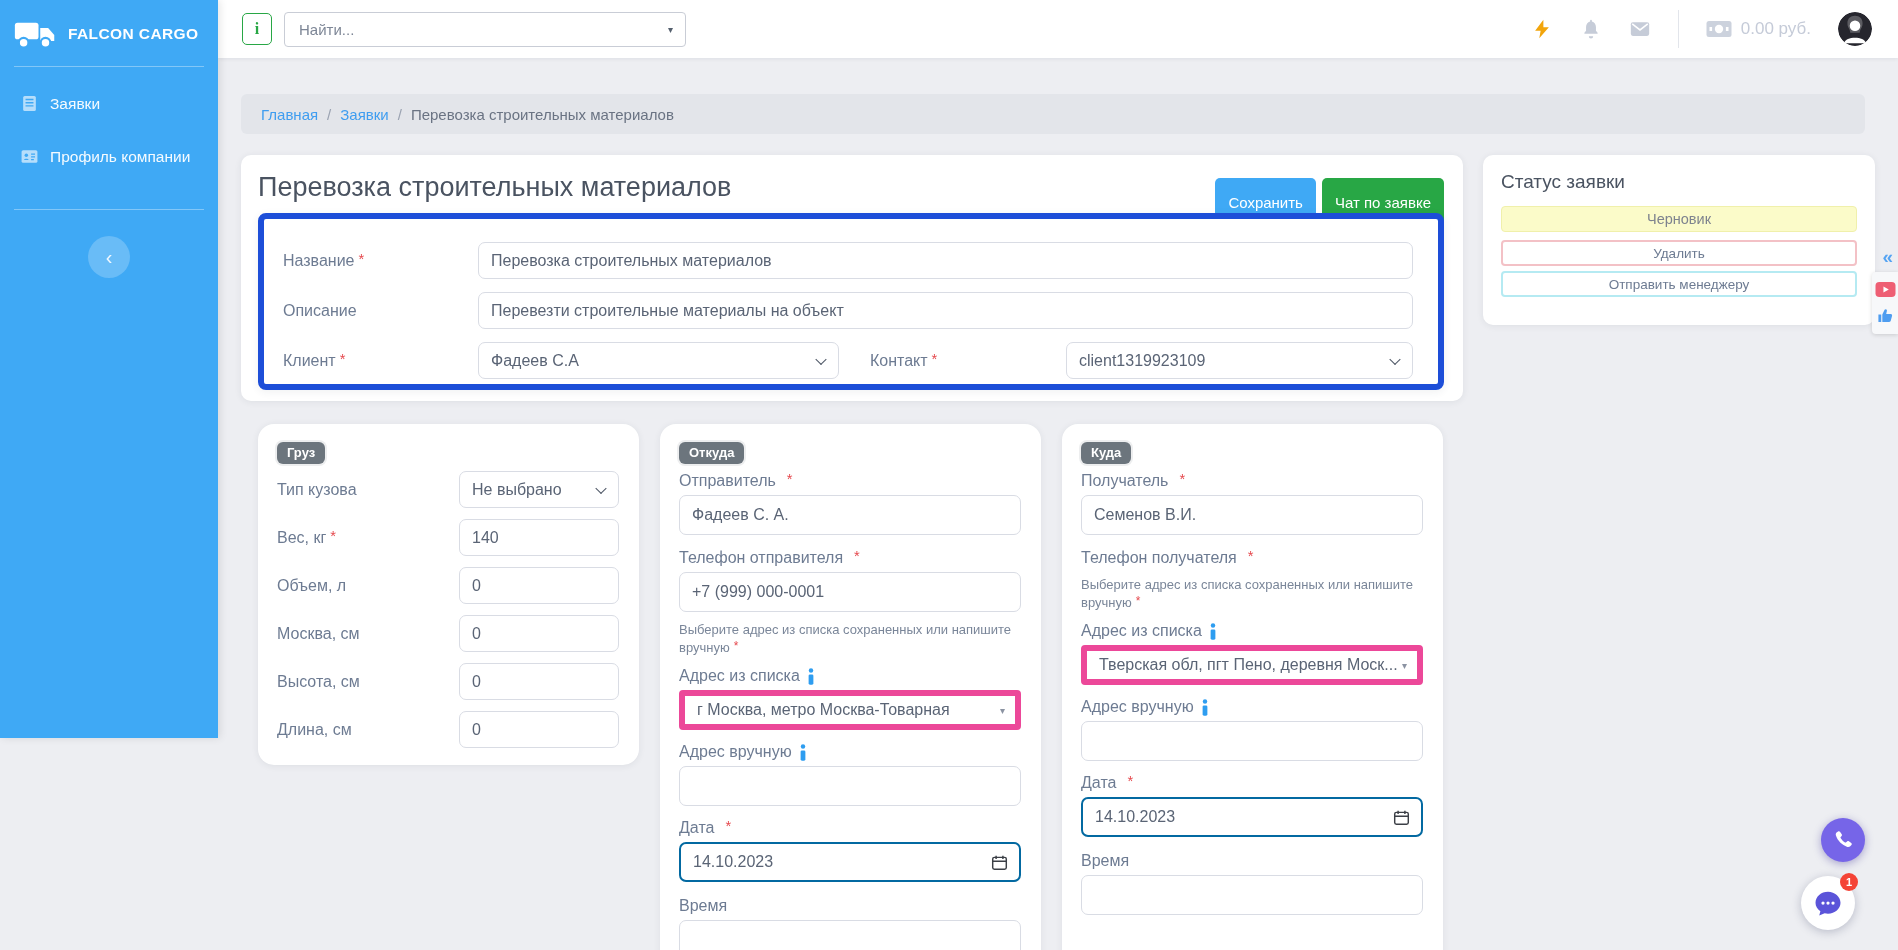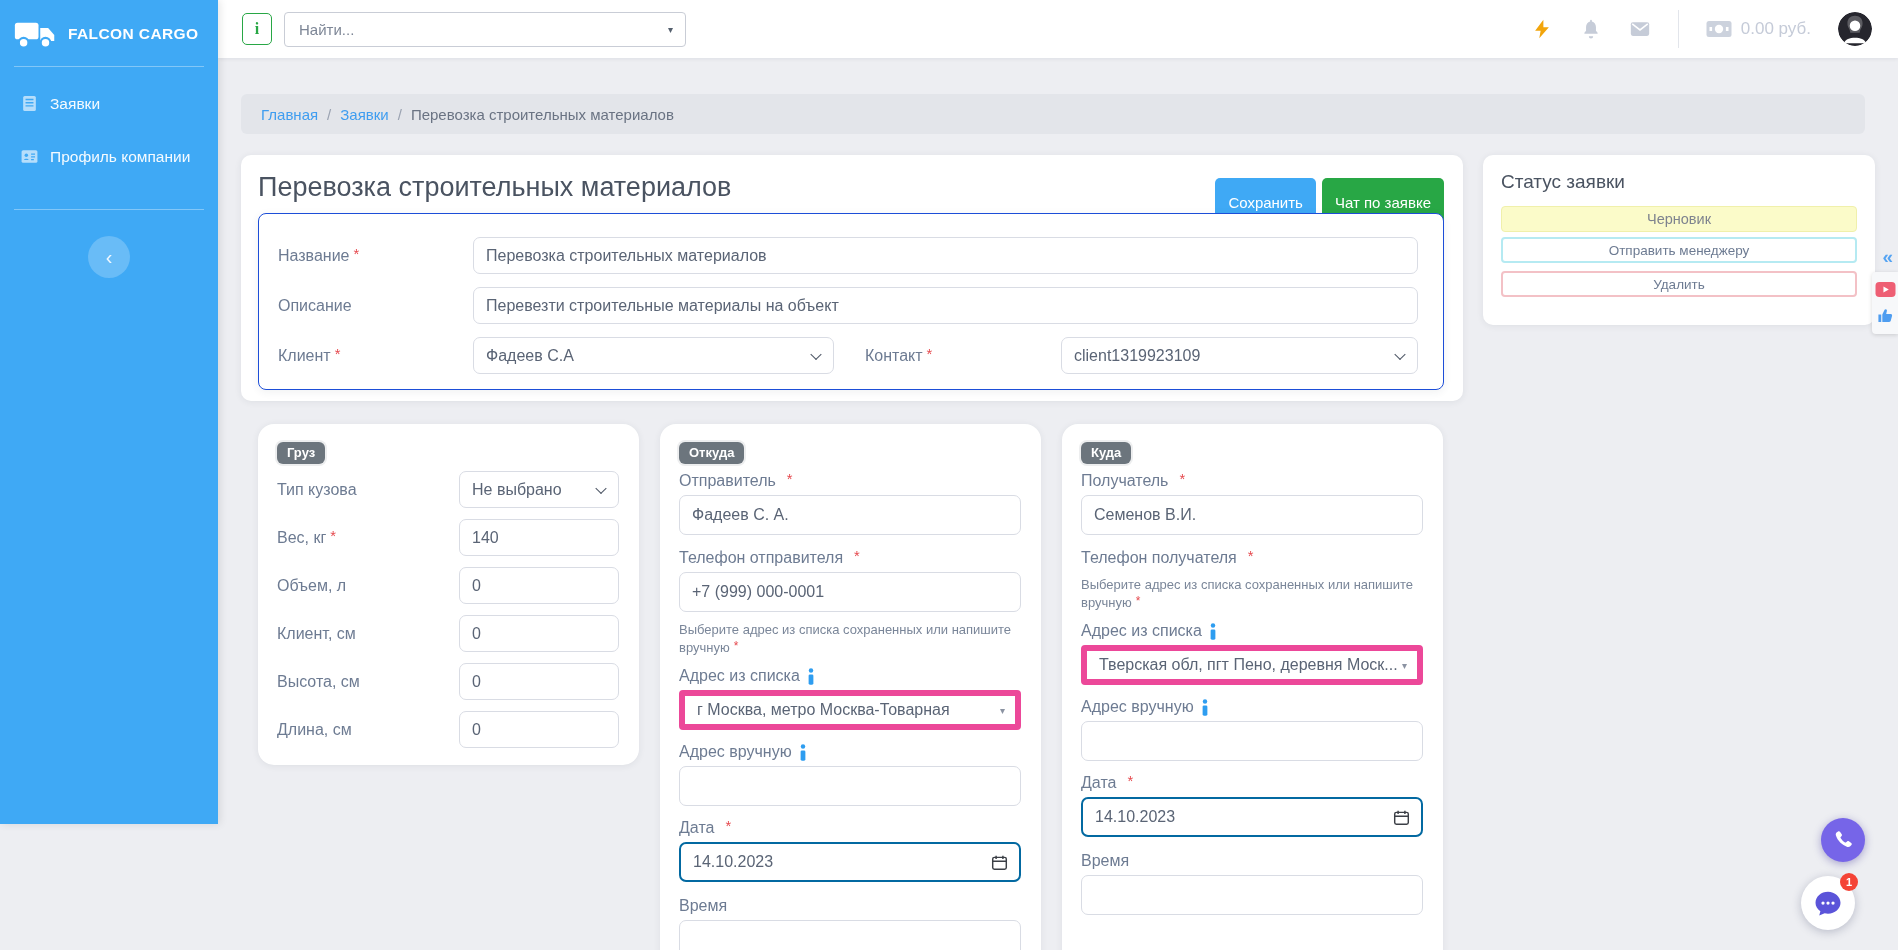--- a/index.html
+++ b/index.html
@@ -1,20 +1,20 @@
 <!DOCTYPE html>
 <html><head>
 <meta charset="utf-8">
 <style>
   * { margin:0; padding:0; box-sizing:border-box; }
   html,body { width:1898px; height:950px; overflow:hidden; font-family:"Liberation Sans","DejaVu Sans",sans-serif; background:#edeef2; }
   .abs { position:absolute; }
 
   
-  #sidebar { left:0; top:0; width:218px; height:824px; background:#3fa9f5; box-shadow:2px 0 8px rgba(0,0,0,.10); z-index:5; }
+  #sidebar { left:0; top:0; width:218px; height:738px; background:#3fa9f5; box-shadow:2px 0 8px rgba(0,0,0,.10); z-index:5; }
   .logo-row { display:flex; align-items:center; gap:12px; padding:18px 14px 16px 14px; }
   .logo-row svg { width:42px; height:32px; }
   .brand-name { color:#fff; font-weight:bold; font-size:15.5px; letter-spacing:.4px; }
   .side-divider { border:none; border-top:1px solid rgba(255,255,255,.35); margin:0 14px; }
   .nav { margin-top:10px; }
   .nav-item { display:flex; align-items:center; gap:11px; padding:17px 20px; cursor:pointer; }
   .nav-item svg { width:19px; height:19px; flex:none; opacity:.62; }
   .nav-item span.lbl { color:rgba(255,255,255,.95); font-size:15.5px; }
   .collapse-btn { width:42px; height:42px; border-radius:50%; background:rgba(255,255,255,.22); margin:26px auto 0 auto; display:flex; align-items:center; justify-content:center; color:#f2f9ff; font-size:20px; cursor:pointer; }
 
@@ -38,21 +38,21 @@
   
   .card { background:#fff; border-radius:10px; box-shadow:0 1px 7px rgba(40,50,70,.08); }
   #main-card { left:241px; top:155px; width:1222px; height:246px; }
   .title-row { display:flex; align-items:flex-start; justify-content:space-between; padding:17px 19px 0 17px; }
   .page-title { font-size:27px; color:#4a5361; }
   .title-btns { display:flex; gap:6px; margin-top:6px; }
   .btn { border:none; border-radius:5px; color:#fff; font-size:15px; padding:0 13px; height:48px; cursor:pointer; font-family:Liberation Sans, sans-serif; }
   .btn-save { background:#3fa9f5; }
   .btn-chat { background:#28a745; }
 
-  #inner-card { position:absolute; left:17px; top:58px; width:1186px; height:177px; background:#fff; border:1px solid #1d4ed8; border-radius:8px; box-shadow:0 2px 9px rgba(40,50,70,.07); padding:23px 25px 0 19px; }
+  #inner-card { position:absolute; left:17px; top:58px; width:1186px; height:177px; background:#fff; border:6px solid #1d4ed8; border-radius:8px; box-shadow:0 2px 9px rgba(40,50,70,.07); padding:23px 25px 0 19px; }
   .g-row { display:flex; align-items:center; margin-bottom:13px; }
   .g-label { width:195px; flex:none; font-size:16px; color:#6d7b92; }
   .req { color:#e5484d; margin-left:4px; font-size:.92em; position:relative; top:-2px; }
   .text-input { height:37px; border:1px solid #d9dce4; border-radius:7px; padding:0 12px; font-size:16px; color:#5a6475; background:#fff; width:100%; font-family:inherit; outline:none; }
   .fake-select { position:relative; height:37px; border:1px solid #d9dce4; border-radius:7px; background:#fff; display:flex; align-items:center; padding:0 30px 0 12px; font-size:16px; color:#5a6475; cursor:pointer; white-space:nowrap; overflow:hidden; }
   .chev { position:absolute; right:13px; top:50%; width:8px; height:8px; border-right:1.7px solid #4c5564; border-bottom:1.7px solid #4c5564; transform:translateY(-70%) rotate(45deg); }
   .grow { flex:1; }
 
   
   #status-card { left:1483px; top:155px; width:392px; height:170px; padding:16px 18px; }
@@ -215,22 +215,22 @@
         <span>client1319923109</span>
         <span class="chev"></span>
       </div>
     </div>
   </div>
 </div>
 
 <div id="status-card" class="abs card">
   <div class="status-title">Статус заявки</div>
   <div class="draft-pill">Черновик</div>
+  <div class="st-btn st-del">Удалить</div>
   <div class="st-btn st-send">Отправить менеджеру</div>
-  <div class="st-btn st-del">Удалить</div>
 </div>
 
 <div id="cargo-card" class="panel">
   <span class="badge">Груз</span>
   <div class="c-row">
     <div class="c-label">Тип кузова</div>
     <div class="fake-select c-ctl">
       <span>Не выбрано</span>
       <span class="chev"></span>
     </div>
@@ -239,21 +239,21 @@
     <div class="c-label">
       <span>Вес, кг</span><span class="req">*</span>
     </div>
     <span class="c-ctl"><input class="text-input" value="140" style=""></span>
   </div>
   <div class="c-row">
     <div class="c-label">Объем, л</div>
     <span class="c-ctl"><input class="text-input" value="0" style=""></span>
   </div>
   <div class="c-row">
-    <div class="c-label">Клиент, см</div>
+    <div class="c-label">Москва, см</div>
     <span class="c-ctl"><input class="text-input" value="0" style=""></span>
   </div>
   <div class="c-row">
     <div class="c-label">Высота, см</div>
     <span class="c-ctl"><input class="text-input" value="0" style=""></span>
   </div>
   <div class="c-row">
     <div class="c-label">Длина, см</div>
     <span class="c-ctl"><input class="text-input" value="0" style=""></span>
   </div>

